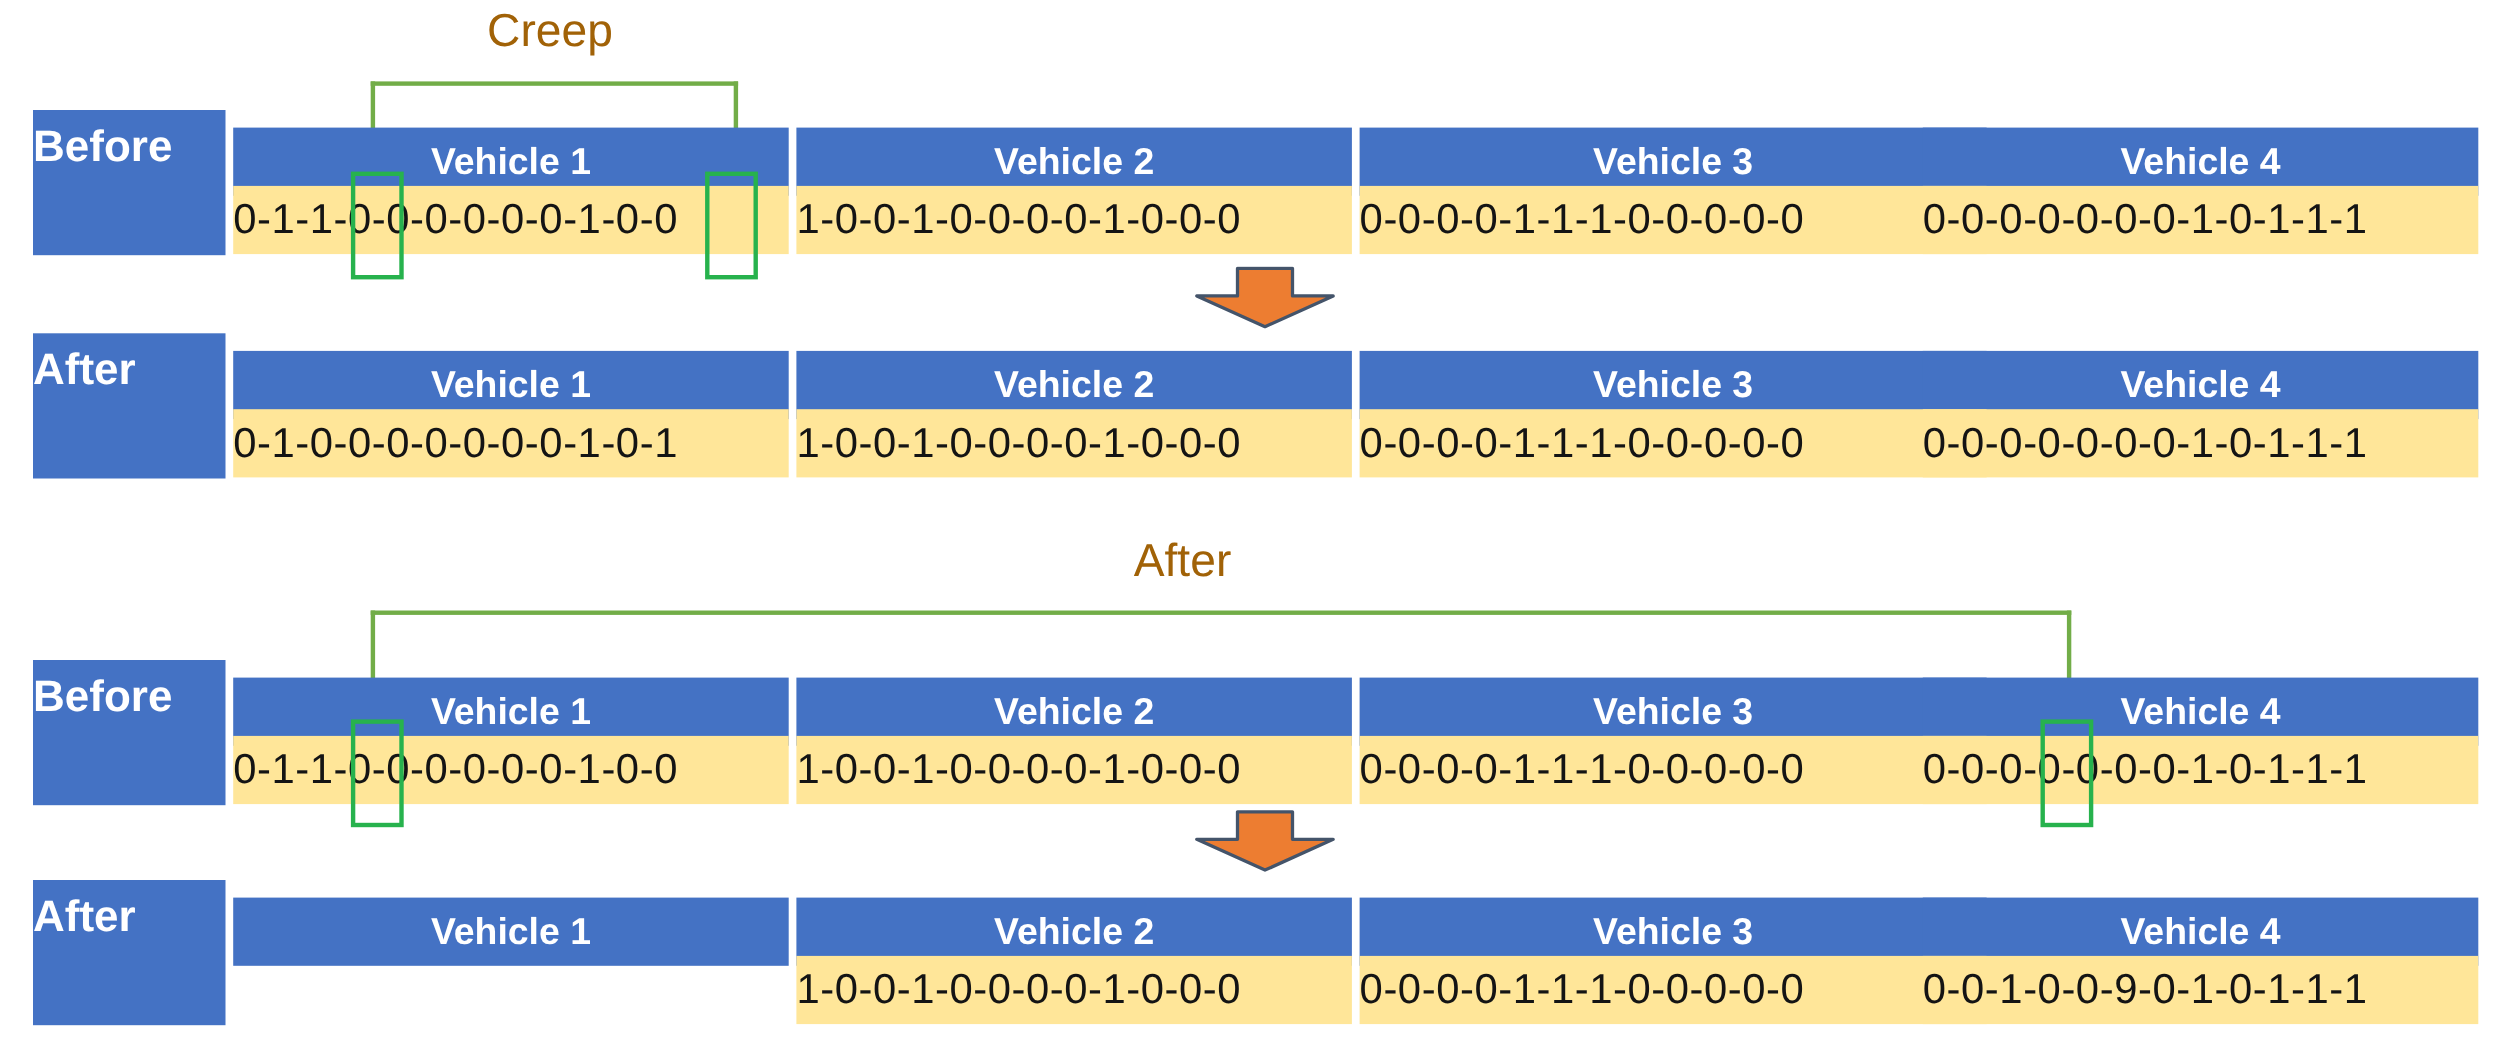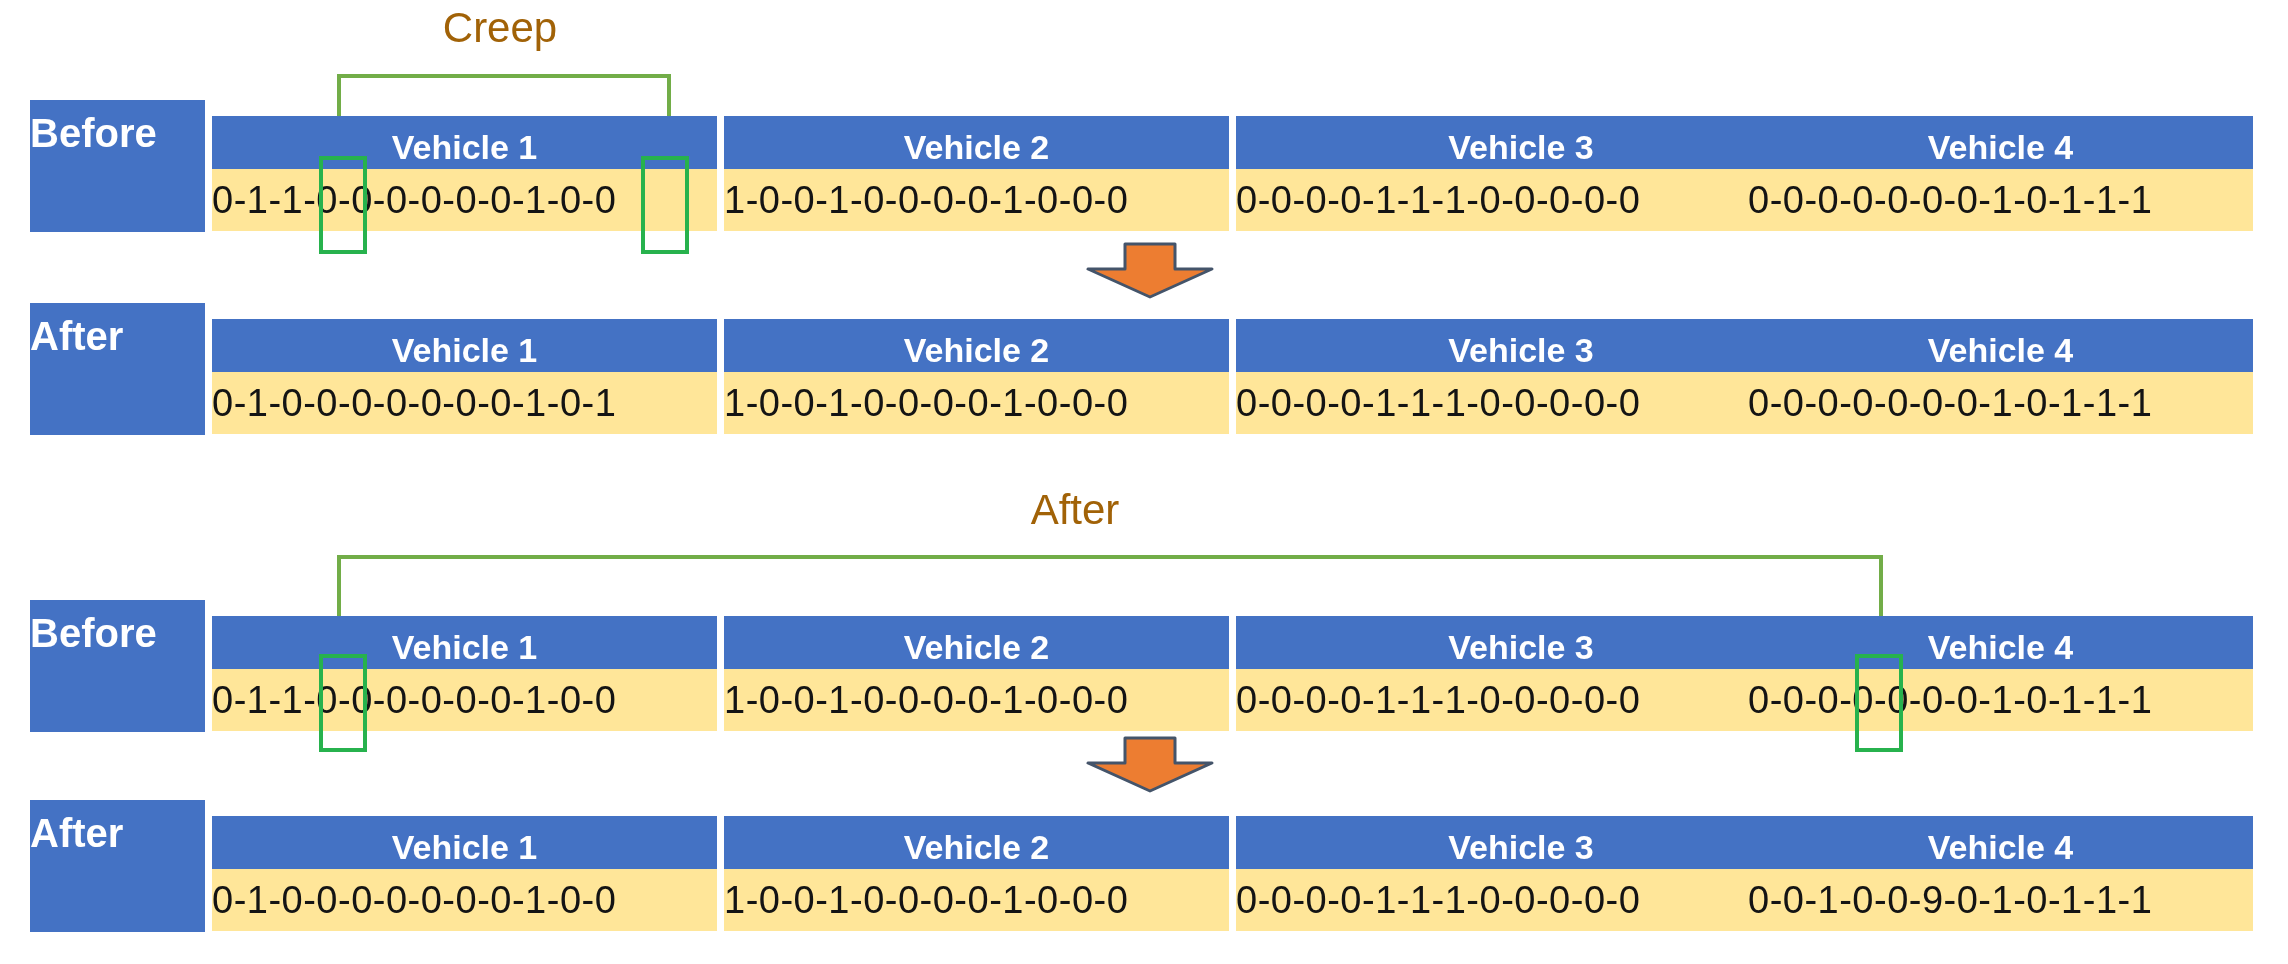--- a/index.html
+++ b/index.html
@@ -171,19 +171,18 @@
   <svg class="down-arrow da-jump" width="130" height="58" viewBox="0 0 130 58">
     <path d="M40 2 H90 V27 H127 L65 55 L3 27 H40 Z" fill="#ed7d31" stroke="#44546a" stroke-width="3" stroke-linejoin="round"></path>
   </svg>
 
   <div class="row-group rg-jump-after">
     <div class="row-label">After</div>
     <div class="hdr c0">Vehicle 1</div>
     <div class="hdr c1">Vehicle 2</div>
     <div class="hdr c2">Vehicle 3</div>
     <div class="hdr c3">Vehicle 4</div>
-    <div class="cell c0">0-1-0-0-0-0-0-0-0-1-0-0</div>
     <div class="cell c1">1-0-0-1-0-0-0-0-1-0-0-0</div>
     <div class="cell c2">0-0-0-0-1-1-1-0-0-0-0-0</div>
     <div class="cell c3">0-0-1-0-0-9-0-1-0-1-1-1</div>
   </div>
 
 </div>
 
 </body></html>

